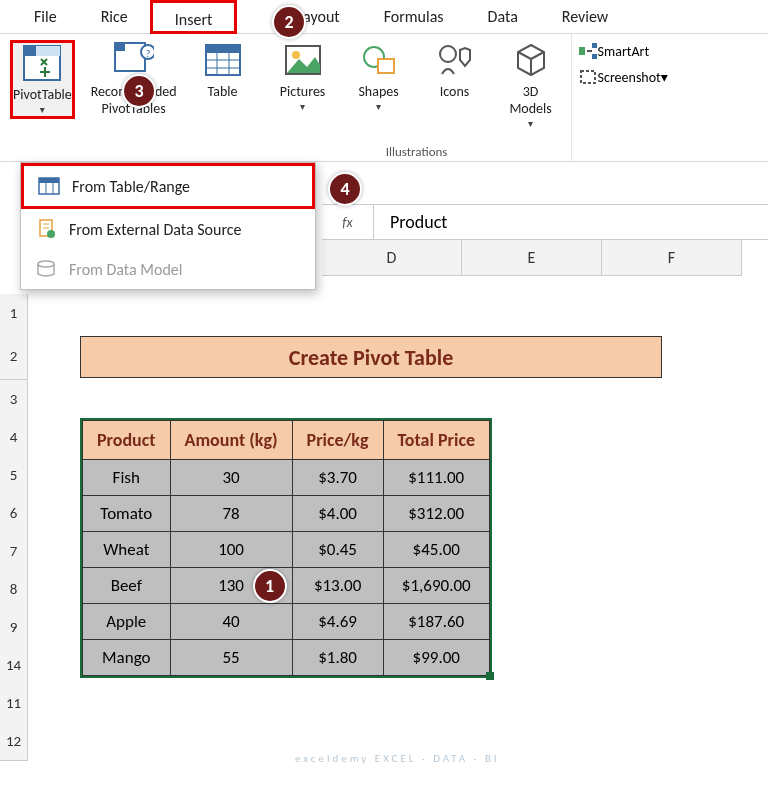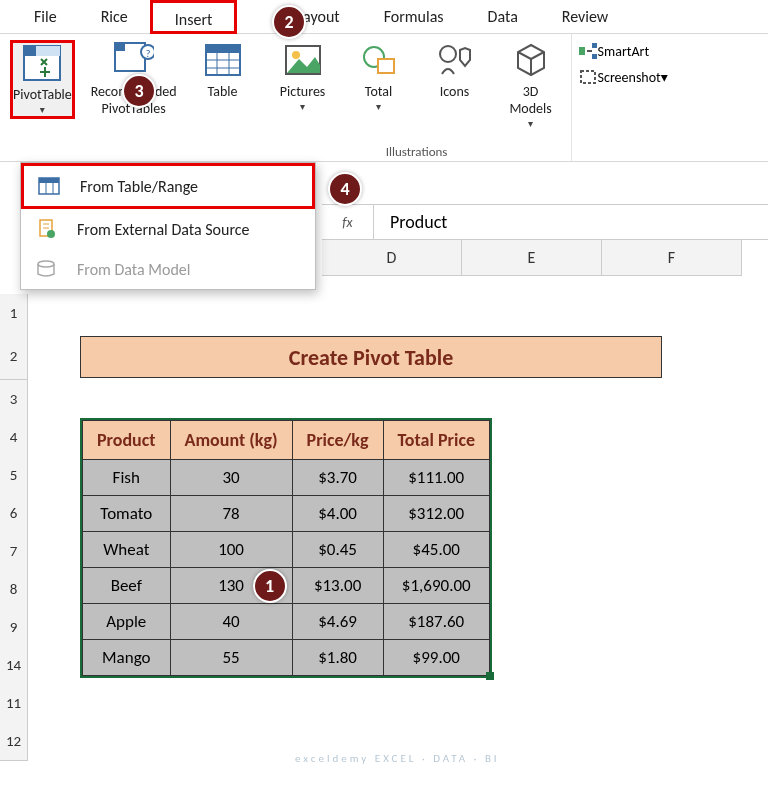--- a/index.html
+++ b/index.html
@@ -18,21 +18,21 @@
   .rbtn .ic { width: 40px; height: 40px; margin-bottom: 4px; display:flex; align-items:center; justify-content:center; }
   .rbtn .arrow { font-size: 10px; color: #444; }
   .grp-label { font-size: 13px; color: #555; margin-top: auto; padding-top: 4px; }
   .hi-pivot { border: 3px solid #e60000; background: #f0f0f0; }
 
   .smartart-col { display: flex; flex-direction: column; gap: 8px; padding: 8px 6px; font-size: 14px; }
   .smartart-col .row { display: flex; align-items: center; cursor: pointer; }
 
   
   .dropdown { position: absolute; top: 162px; left: 20px; width: 296px; background: #fff; border: 1px solid #bfbfbf; box-shadow: 2px 4px 10px rgba(0,0,0,.25); z-index: 10; }
-  .dd-item { display: flex; align-items: center; gap: 20px; padding: 10px 14px; font-size: 16px; color: #222; cursor: pointer; }
+  .dd-item { display: flex; align-items: center; gap: 12px; padding: 10px 14px; font-size: 16px; color: #222; cursor: pointer; }
   .dd-item.disabled { color: #9a9a9a; cursor: default; }
   .dd-first { border: 3px solid #e60000; }
   .dd-item .ic { width: 22px; height: 20px; display:flex; align-items:center; justify-content:center; }
 
   
   .fxbar { position: absolute; top: 204px; left: 322px; right: 0; height: 36px; display: flex; align-items: center; border-top: 1px solid #ccc; border-bottom: 1px solid #ccc; }
   .fxbar .fx { width: 52px; text-align: center; font-style: italic; color: #555; font-size: 14px; border-right: 1px solid #ccc; height: 100%; line-height: 36px; }
   .fxbar .val { padding-left: 16px; font-size: 18px; }
 
   
@@ -128,21 +128,21 @@
         <span>Pictures</span>
         <span class="arrow">▾</span>
       </div>
       <div class="rbtn">
         <div class="ic">
           <svg width="36" height="32" viewBox="0 0 36 32">
               <circle cx="13" cy="13" r="10" fill="#fff" stroke="#4aa564" stroke-width="2"></circle>
               <rect x="17" y="15" width="16" height="14" fill="#fff" stroke="#e6a23c" stroke-width="2"></rect>
             </svg>
         </div>
-        <span>Total</span>
+        <span>Shapes</span>
         <span class="arrow">▾</span>
       </div>
       <div class="rbtn">
         <div class="ic">
           <svg width="34" height="32" viewBox="0 0 34 32">
               <circle cx="10" cy="10" r="8" fill="none" stroke="#555" stroke-width="2"></circle>
               <path d="M4 30 Q10 20 16 30" fill="none" stroke="#555" stroke-width="2"></path>
               <path d="M22 6 L27 4 L32 6 L32 16 Q27 22 27 22 Q22 16 22 16 Z" fill="none" stroke="#555" stroke-width="2"></path>
             </svg>
         </div>

